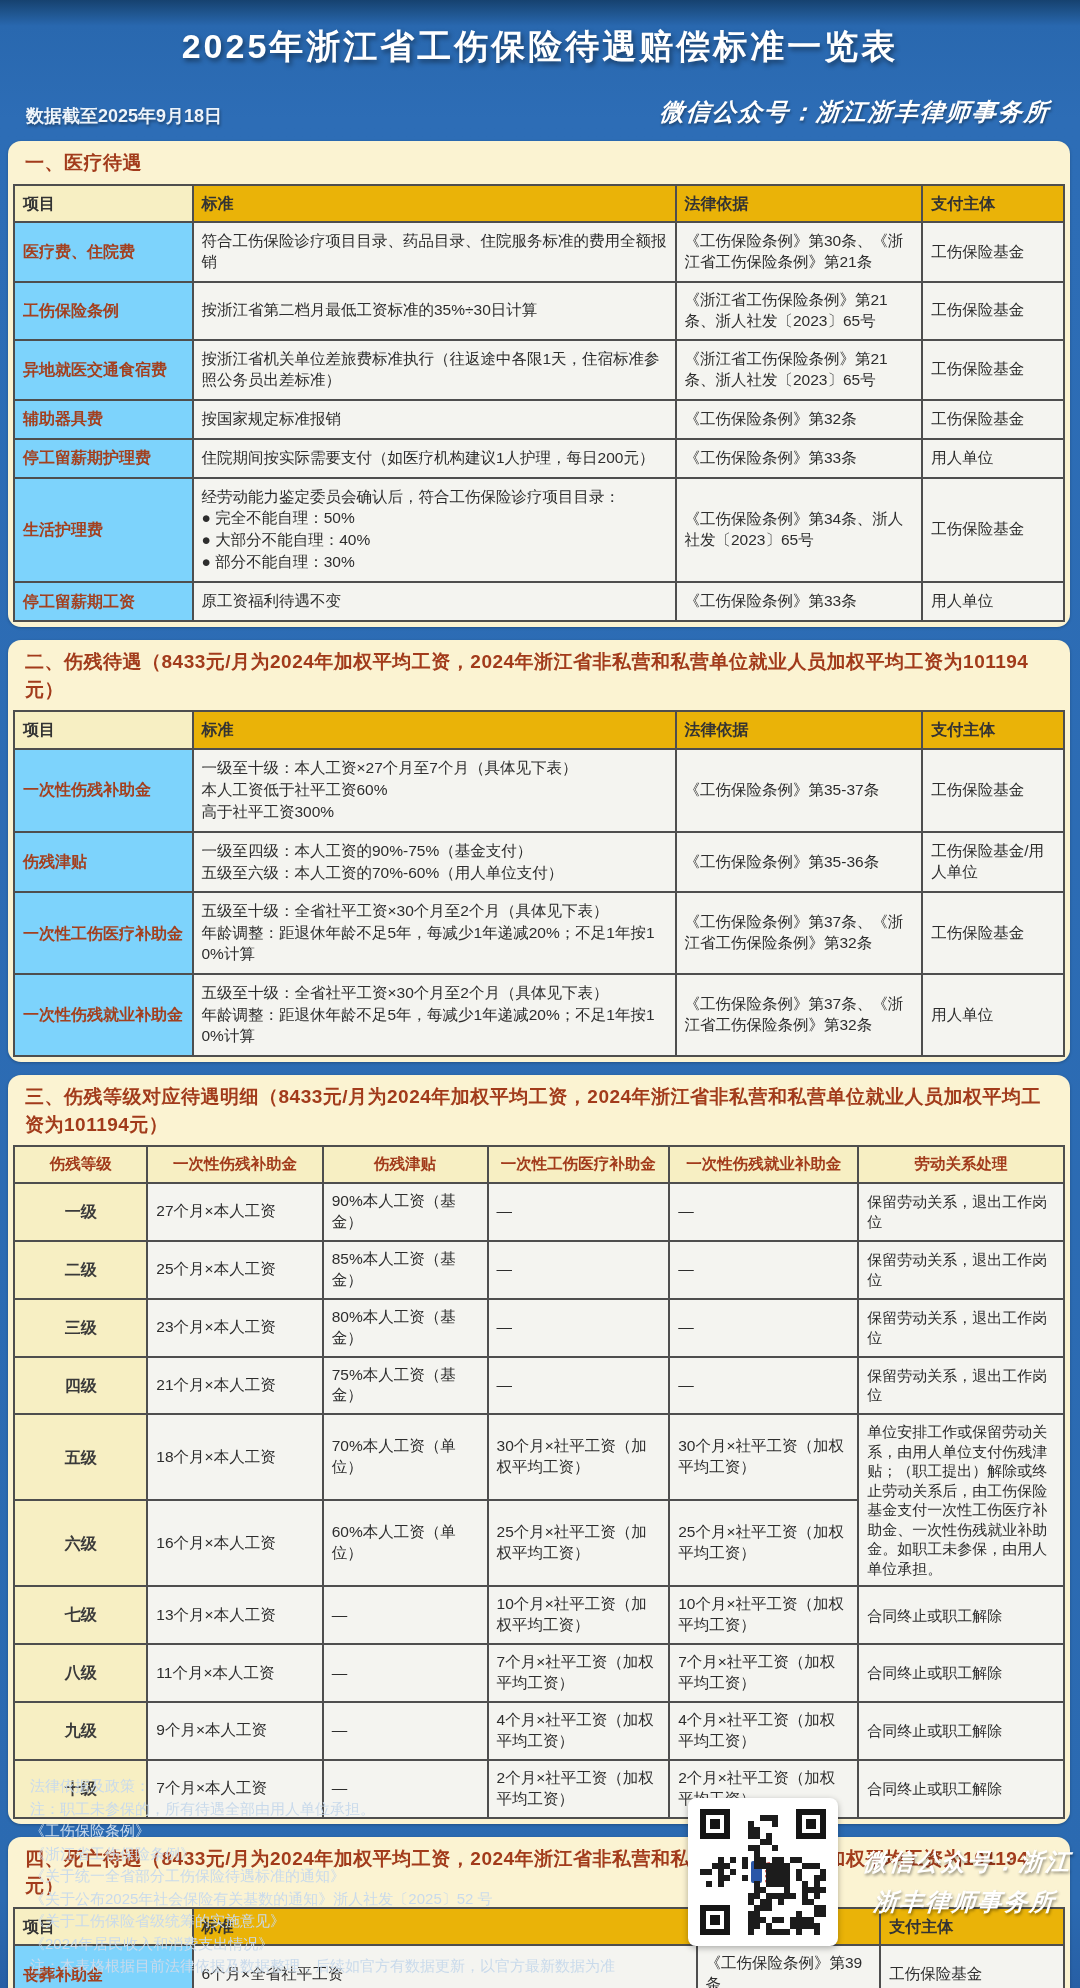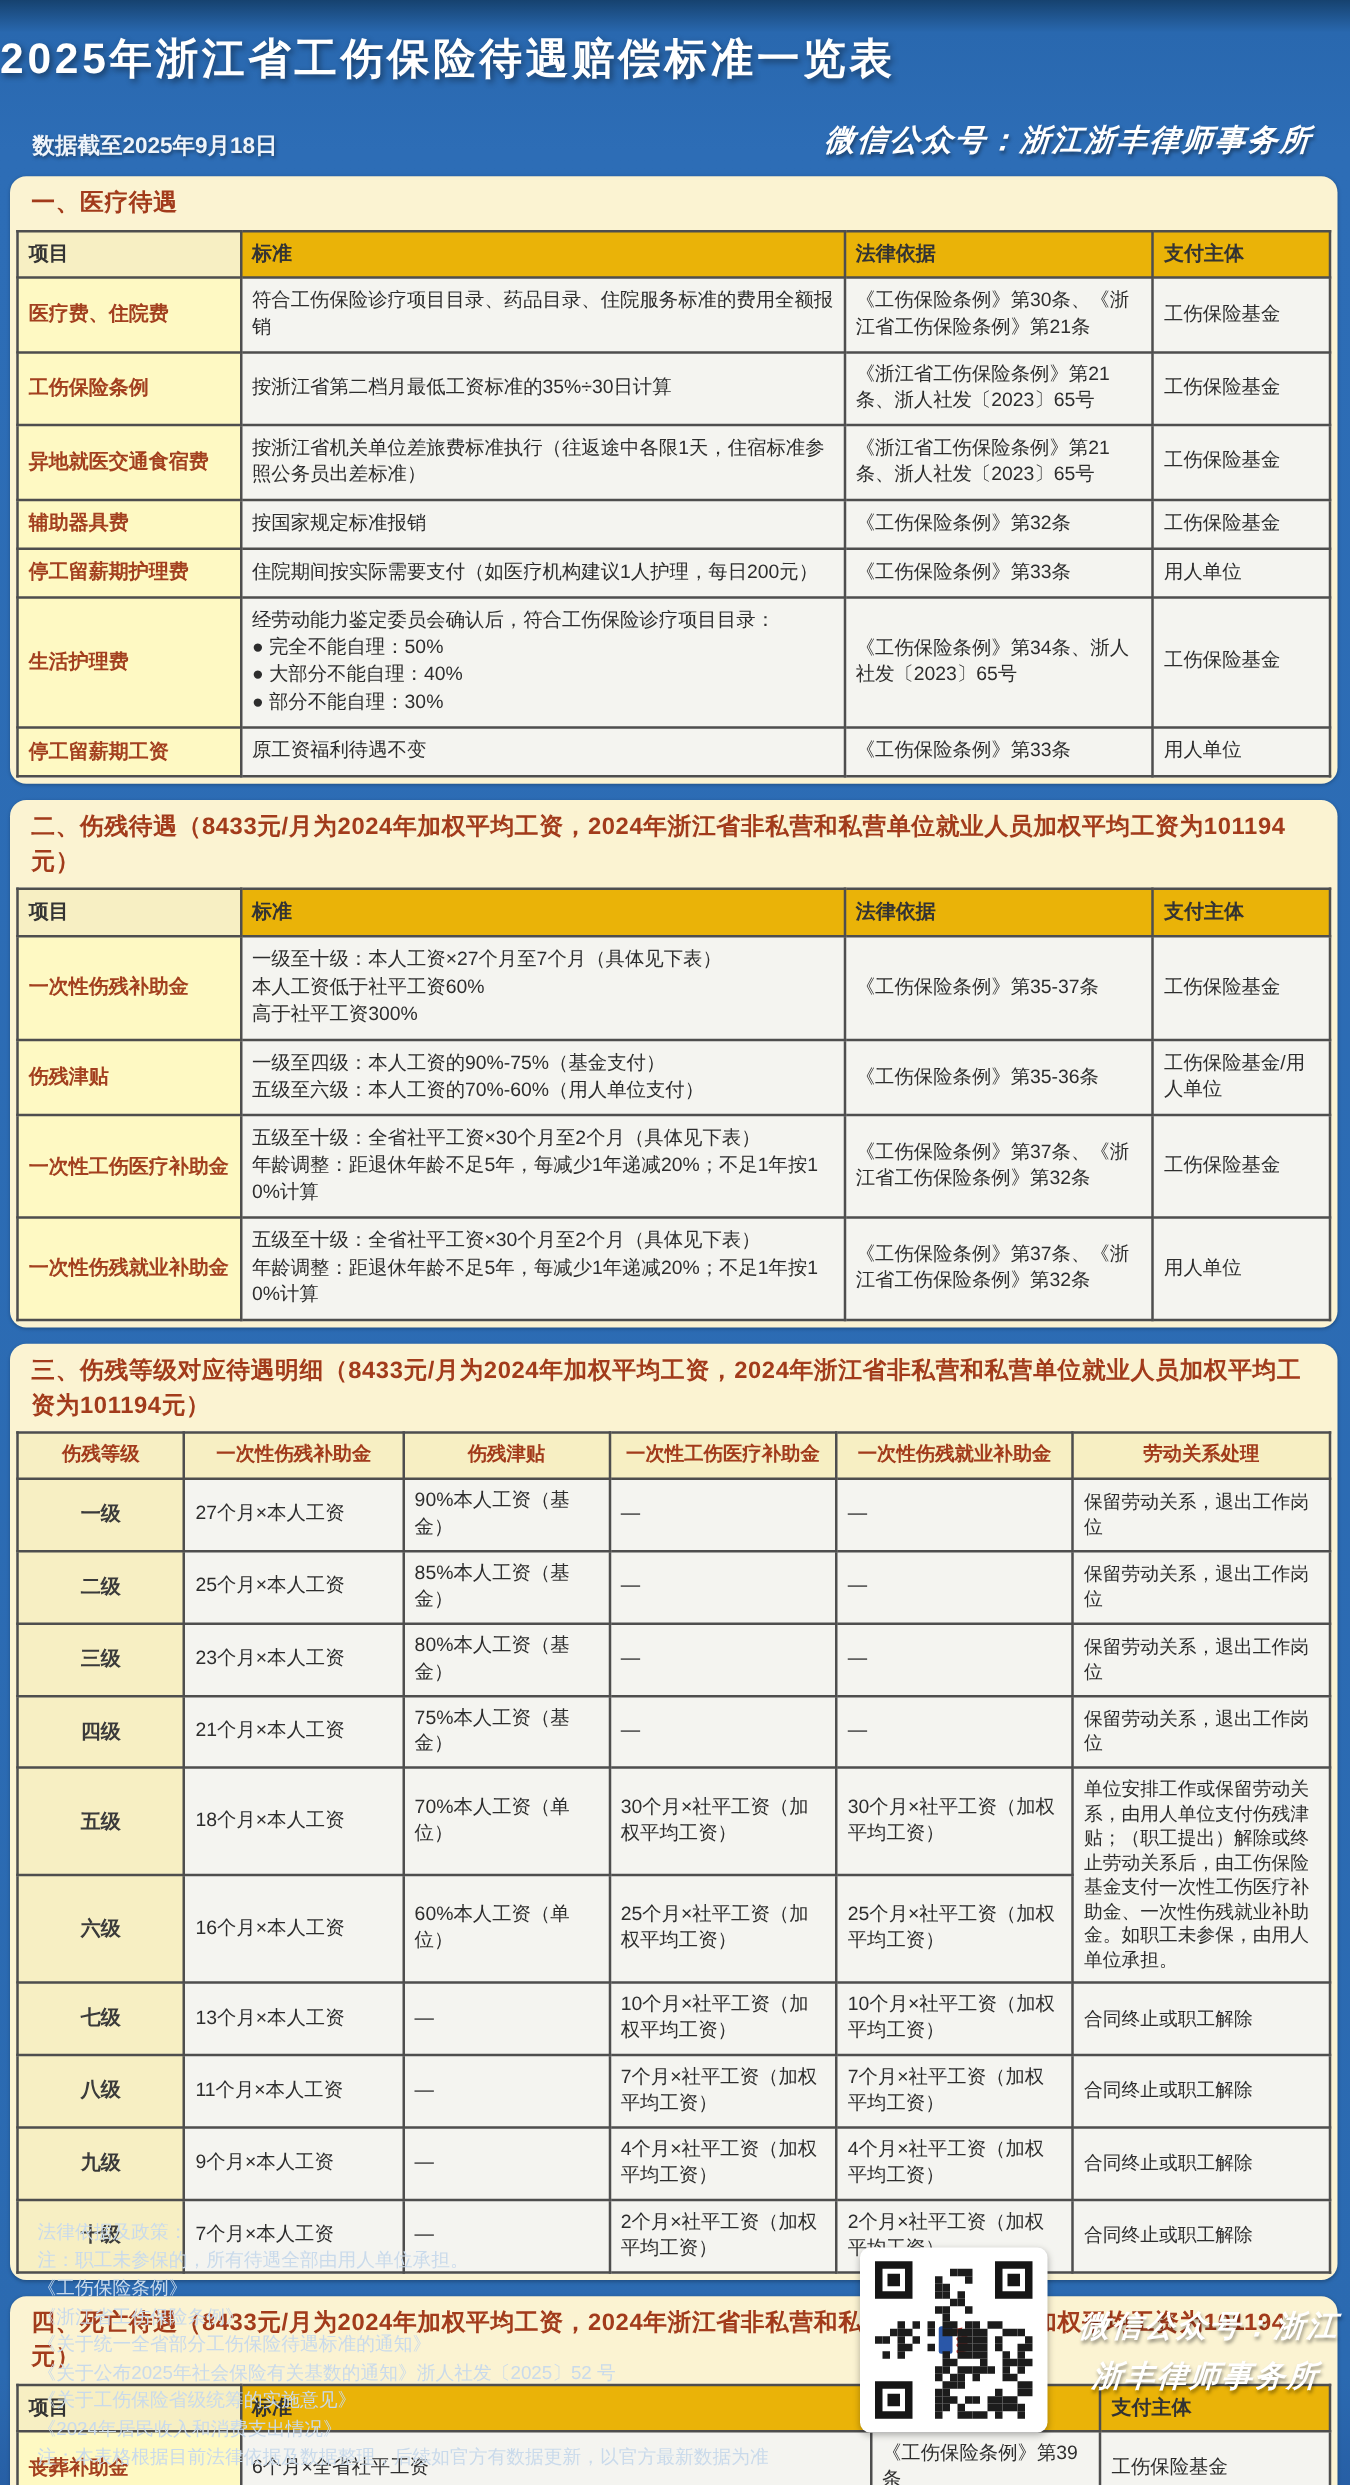--- a/index.html
+++ b/index.html
@@ -5,21 +5,21 @@
   html,body{margin:0;padding:0;}
   body{
     width:1080px;height:1988px;overflow:hidden;position:relative;
     font-family:"Liberation Sans",sans-serif;
     background:linear-gradient(180deg,#16426f 0px,#2968af 26px,#2d6db6 120px,#2b6ab1 1900px,#275fa5 1988px);
   }
   .page{position:relative;width:1080px;height:1988px;}
 
   
   .page-title{
-    margin:0;padding:24px 0 0;color:#ffffff;
+    margin:0;padding:24px 0 0;text-align:center;color:#ffffff;
     font-size:34px;font-weight:bold;letter-spacing:3px;
     text-shadow:2px 3px 5px rgba(0,0,0,.45);
   }
   .sub-row{display:flex;justify-content:space-between;align-items:flex-end;padding:0 30px 0 26px;margin-top:26px;}
   .cutoff{color:#eef4fa;font-size:18px;font-weight:bold;text-shadow:1px 2px 3px rgba(0,0,0,.4);}
   .wechat-top{
     color:#ffffff;font-size:24px;font-weight:bold;font-style:italic;
     letter-spacing:2px;transform:skewX(-4deg);text-shadow:1px 2px 3px rgba(0,0,0,.4);
   }
 
@@ -33,21 +33,21 @@
     padding:5px 12px 7px;letter-spacing:.5px;
   }
   table{width:100%;border-collapse:collapse;table-layout:fixed;background:#f4f4f0;}
   th,td{
     border:2px solid #4e4e4e;padding:7px 8px;vertical-align:middle;
     font-size:15.5px;line-height:1.35;color:#2d2d2d;text-align:left;
     word-break:break-all;
   }
   th{font-weight:bold;font-size:16px;background:#eab308;color:#333333;}
   th.stub-h{background:#f7efc3;}
-  td.stub{background:#fef9c3;color:#a3401f;font-weight:bold;font-size:16px;}
+  td.stub{background:#7dd3fc;color:#a3401f;font-weight:bold;font-size:16px;}
   td.std div{margin:1px 0;}
 
   
   .grade th{background:#f7efc3;color:#a23b1b;text-align:center;font-size:15.5px;}
   .grade td{font-size:15.5px;}
   .grade td.g-stub{background:#f7efc3;color:#3a3a3a;font-weight:bold;text-align:center;font-size:16px;}
   .grade td.rel{font-size:15px;line-height:1.3;}
 
   
   .footer-notes{

